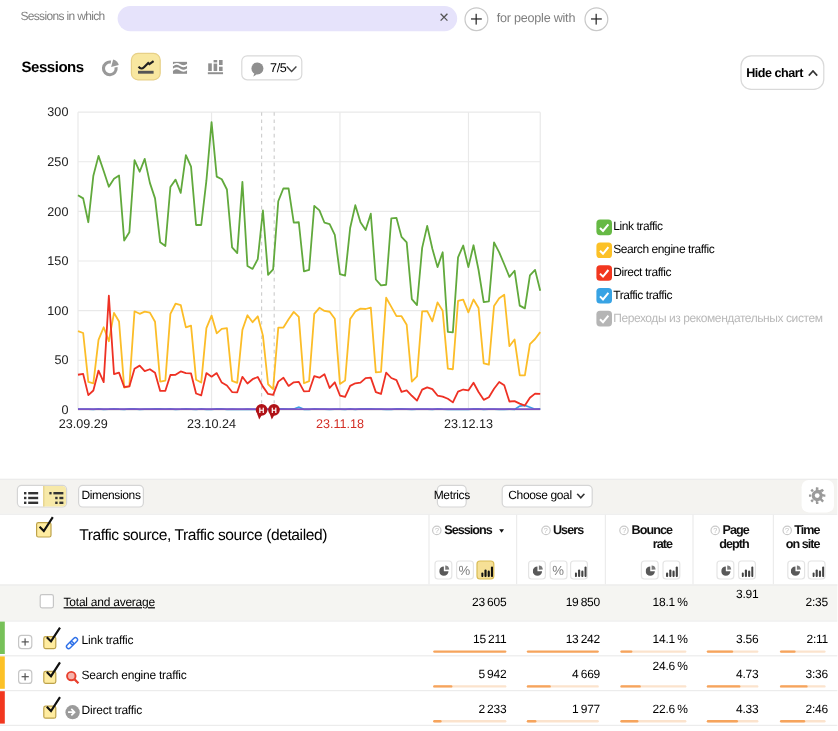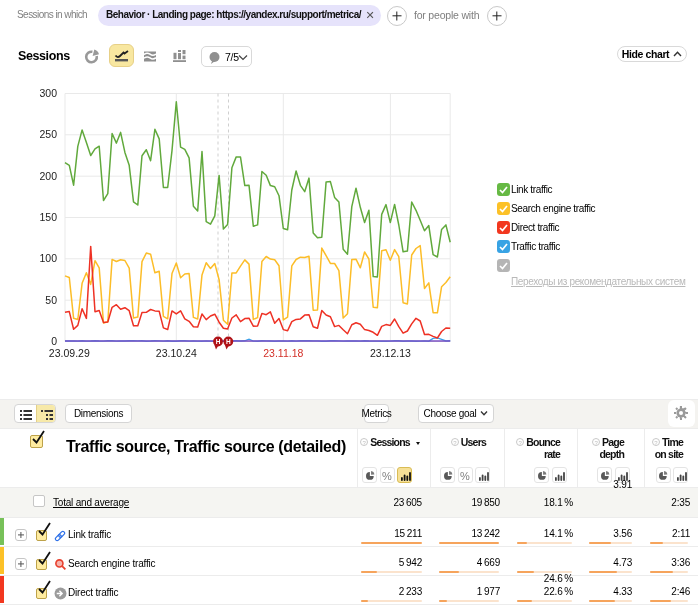--- a/index.html
+++ b/index.html
@@ -26,21 +26,20 @@
 .plusbox { position:absolute; width:12px; height:12px; border:1px solid #c6c6c6; border-radius:3px; background:#fff; }
 .plusbox:before { content:""; position:absolute; left:50%; top:50%; width:6px; height:1.2px; background:#555; transform:translate(-50%,-50%); }
 .plusbox:after { content:""; position:absolute; left:50%; top:50%; width:1.2px; height:6px; background:#555; transform:translate(-50%,-50%); }
 .ycb { position:absolute; width:11px; height:11px; border:1px solid #bda24a; border-radius:2px; background:#ffeca0; }
 </style>
 </head>
 <body>
 
 <div class="abs gray" style="left:17px; top:9px; font-size:10px; letter-spacing:-0.55px;">Sessions in which</div>
 <div class="abs" style="left:98px; top:5px; width:283px; height:21px; background:#e6e3fb; border-radius:10.5px;">
-  <span style="position:absolute; left:8px; top:4px; font-size:10px; font-weight:bold; letter-spacing:-0.5px; color:#111; white-space:nowrap;">Behavior · Landing page: https://yandex.ru/support/metrica/</span>
   <span style="position:absolute; right:4px; top:3px; width:14px; height:14px; color:#555; font-size:11px; line-height:14px; text-align:center;">✕</span>
 </div>
 <div class="plus-circle" style="left:387px; top:6px;"></div>
 <div class="abs gray" style="left:414px; top:9px; font-size:10.5px; letter-spacing:-0.2px;">for people with</div>
 <div class="plus-circle" style="left:487px; top:6px;"></div>
 
 <div class="abs" style="left:18px; top:49px; font-size:12.5px; font-weight:bold; letter-spacing:-0.4px; color:#000;">Sessions</div>
 
 <svg class="abs" style="left:84px; top:49px;" width="16" height="16" viewBox="0 0 16 16">
   <path d="M12.72 7.08 A5.3 5.3 0 1 1 8.42 2.78" fill="none" stroke="#999" stroke-width="2.6"></path>
@@ -71,21 +70,21 @@
   <svg style="position:absolute; left:6px; top:4px;" width="13" height="13" viewBox="0 0 13 13">
     <circle cx="6.5" cy="6" r="5" fill="#8f8f8f"></circle>
     <path d="M4 10 L3 13 L7 10 Z" fill="#8f8f8f"></path>
   </svg>
   <span style="position:absolute; left:23px; top:4px; font-size:10.5px; color:#000; letter-spacing:-0.3px;">7/5</span>
   <svg style="position:absolute; right:3px; top:8px;" width="10" height="6" viewBox="0 0 10 6">
       <path d="M1 0.5 L5 4.5 L9 0.5" fill="none" stroke="#444" stroke-width="1.2"></path>
     </svg>
 </div>
 
-<div class="pill-btn" style="left:617px; top:46px; width:70px; height:16px;">
+<div class="pill-btn" style="left:617px; top:46px; width:70px; height:29px;">
   <span style="font-size:10.5px; letter-spacing:-0.4px; font-weight:bold;">Hide chart</span>
   <svg style="margin-left:4px;" width="9" height="6" viewBox="0 0 9 6">
       <path d="M1 5 L4.5 1.2 L8 5" fill="none" stroke="#333" stroke-width="1.4"></path>
     </svg>
 </div>
 
 <svg class="abs" style="left:0; top:0;" width="698" height="400" viewBox="0 0 698 400">
 
   <g stroke="#e9e9e9" stroke-width="1">
     <line x1="65" y1="93.5" x2="450.2" y2="93.5"></line>
@@ -164,21 +163,21 @@
     <svg style="position:absolute; left:2px; top:3px;" width="9" height="8" viewBox="0 0 9 8">
         <path d="M1 4 L3.5 6.5 L8 1" fill="none" stroke="#fff" stroke-width="1.7"></path>
       </svg>
     <span class="leg-label" style="position:absolute; left:14px; top:1px;">Traffic traffic</span>
   </div>
   <div style="position:relative; height:19.1px;">
     <span class="cb-col" style="left:0; top:0; background:#b5b5b5;"></span>
     <svg style="position:absolute; left:2px; top:3px;" width="9" height="8" viewBox="0 0 9 8">
         <path d="M1 4 L3.5 6.5 L8 1" fill="none" stroke="#fff" stroke-width="1.7"></path>
       </svg>
-    <span class="leg-label" style="position:absolute; left:14px; top:17px; color:#b9b9b9;text-decoration:underline;">Переходы из рекомендательных систем</span>
+    <span class="leg-label" style="position:absolute; left:14px; top:1px; color:#b9b9b9;">Переходы из рекомендательных систем</span>
   </div>
 </div>
 
 <div class="abs" style="left:0; top:399px; width:698px; height:29px; background:#f4f3f0; border-top:1px solid #ececec;"></div>
 <div class="abs" style="left:668px; top:400px; width:27px; height:27px; background:#fff; border-radius:6px;"></div>
 <div class="abs" style="left:14px; top:404px; width:42px; height:19px; border:1px solid #d5d5d5; border-radius:4px; background:#fff; overflow:hidden;">
   <div style="position:absolute; left:21px; top:0; width:21px; height:19px; background:#f7e9a8; border-left:1px solid #e4d089;"></div>
   <svg style="position:absolute; left:4.5px; top:4.5px;" width="12" height="10" viewBox="0 0 12 10">
     <g fill="#333">
         <rect x="0" y="0" width="2" height="2"></rect>
@@ -193,21 +192,21 @@
     <g fill="#333">
         <rect x="0" y="0" width="2" height="2"></rect>
         <rect x="3.5" y="0" width="8.5" height="2"></rect>
         <rect x="5" y="4" width="2" height="2"></rect>
         <rect x="8.5" y="4" width="3.5" height="2"></rect>
         <rect x="5" y="8" width="2" height="2"></rect>
         <rect x="8.5" y="8" width="3.5" height="2"></rect>
       </g>
   </svg>
 </div>
-<div class="btn" style="left:65px; top:404px; width:67px; height:19px;">Dimensions</div>
+<div class="btn" style="left:65px; top:404px; width:55px; height:19px;">Dimensions</div>
 <div class="btn" style="left:364px; top:404px; width:25px; height:19px;">Metrics</div>
 <div class="btn" style="left:418px; top:404px; width:76px; height:19px;">Choose goal
   <svg style="margin-left:4px;" width="8" height="5" viewBox="0 0 8 5">
       <path d="M1 0.5 L4 3.8 L7 0.5" fill="none" stroke="#333" stroke-width="1.3"></path>
     </svg>
 </div>
 <svg class="abs" style="left:674px; top:406px;" width="14" height="14" viewBox="0 0 14 14">
   <g fill="#9a9a9a">
     <path d="M7 0.5 L8.2 0.5 L8.6 2.3 A5 5 0 0 1 10.3 3.0 L11.9 2.1 L12.8 3.0 L11.9 4.6 A5 5 0 0 1 12.6 6.3 L14.4 6.7 L14.4 7.9 L12.6 8.3 A5 5 0 0 1 11.9 10.0 L12.8 11.6 L11.9 12.5 L10.3 11.6 A5 5 0 0 1 8.6 12.3 L8.2 14.1 L7 14.1 Z" transform="translate(-0.8,-0.3) scale(0.95)"></path>
     <circle cx="7" cy="7" r="4.6"></circle>
@@ -230,21 +229,21 @@
 <div class="abs" style="left:357px; top:429px; width:1px; height:58px; background:#ececec;"></div>
 <div class="abs" style="left:430px; top:429px; width:1px; height:58px; background:#ececec;"></div>
 <div class="abs" style="left:504px; top:429px; width:1px; height:58px; background:#ececec;"></div>
 <div class="abs" style="left:577px; top:429px; width:1px; height:58px; background:#ececec;"></div>
 <div class="abs" style="left:644px; top:429px; width:1px; height:58px; background:#ececec;"></div>
 
 <div class="ycb" style="left:30px; top:434.5px; width:13px; height:13px;"></div>
 <svg class="abs" style="left:32px; top:430px;" width="13" height="15" viewBox="0 0 13 15">
     <path d="M1 9 L4.5 12.5 L12 1" fill="none" stroke="#111" stroke-width="1.8"></path>
   </svg>
-<div class="abs" style="left:66px; top:438px; font-size:16px; font-weight:bold; letter-spacing:-0.35px; color:#000;">Traffic source, Traffic source (detailed)</div>
+<div class="abs" style="left:66px; top:438px; font-size:13px; font-weight:normal; letter-spacing:-0.35px; color:#000;">Traffic source, Traffic source (detailed)</div>
 
 <div class="colhdr" style="left:330px; top:437px; width:90px;"><span class="qm">?</span>Sessions <span style="display:inline-block; width:0; height:0; border-left:2.8px solid transparent; border-right:2.8px solid transparent; border-top:3.8px solid #111; vertical-align:1px; margin-left:4px;"></span></div>
 <div class="colhdr" style="left:400px; top:437px; width:86px;"><span class="qm">?</span>Users</div>
 <div class="colhdr" style="left:480px; top:437px; width:80px;"><span class="qm">?</span>Bounce<br>rate</div>
 <div class="colhdr" style="left:550px; top:437px; width:74px;"><span class="qm">?</span>Page<br>depth</div>
 <div class="colhdr" style="left:615px; top:437px; width:68px;"><span class="qm">?</span>Time<br>on site</div>
 
 <div class="mini" style="left:362px; top:467px;">
     <svg class="mi" width="9" height="9" viewBox="0 0 10 10">
       <path d="M4.3 1.2 A4.3 4.3 0 1 0 8.6 5.5 L4.3 5.5 Z" fill="#595959"></path>
@@ -379,32 +378,32 @@
   </svg>
 <svg class="abs" style="left:54px; top:587px;" width="13" height="13" viewBox="0 0 24 24">
   <circle cx="12" cy="12" r="11" fill="#9b9b9b"></circle>
   <path d="M5 12 L14 12 M10 7 L15 12 L10 17" fill="none" stroke="#fff" stroke-width="2.6"></path>
 </svg>
 <div class="rowtxt" style="left:68px; top:587px;">Direct traffic</div>
 
 <div class="num" style="left:342px; top:497px; width:80px;text-align:right;">23 605</div>
 <div class="num" style="left:420px; top:497px; width:80px;">19 850</div>
 <div class="num" style="left:493px; top:497px; width:80px;">18.1 %</div>
-<div class="num" style="left:552px; top:479px; width:80px;">3.91</div>
+<div class="num" style="left:552px; top:490px; width:80px;">3.91</div>
 <div class="num" style="left:610px; top:497px; width:80px;">2:35</div>
 
 <div class="num" style="left:342px; top:527.5px; width:80px;">15 211</div>
 <div class="num" style="left:420px; top:527.5px; width:80px;">13 242</div>
 <div class="num" style="left:493px; top:527.5px; width:80px;">14.1 %</div>
 <div class="num" style="left:552px; top:527.5px; width:80px;text-align:right;">3.56</div>
 <div class="num" style="left:610px; top:527.5px; width:80px;">2:11</div>
 
 <div class="num" style="left:342px; top:556.5px; width:80px;">5 942</div>
 <div class="num" style="left:420px; top:556.5px; width:80px;">4 669</div>
-<div class="num" style="left:493px; top:573px; width:80px;">24.6 %</div>
+<div class="num" style="left:493px; top:550px; width:80px;">24.6 %</div>
 <div class="num" style="left:552px; top:556.5px; width:80px;">4.73</div>
 <div class="num" style="left:610px; top:556.5px; width:80px;">3:36</div>
 
 <div class="num" style="left:342px; top:585.5px; width:80px;">2 233</div>
 <div class="num" style="left:420px; top:585.5px; width:80px;">1 977</div>
 <div class="num" style="left:493px; top:585.5px; width:80px;">22.6 %</div>
 <div class="num" style="left:552px; top:585.5px; width:80px;">4.33</div>
 <div class="num" style="left:610px; top:585.5px; width:80px;">2:46</div>
 
 <div class="bar" style="left:361px; top:541.5px; width:61px; background:#f6a45c;"></div>

